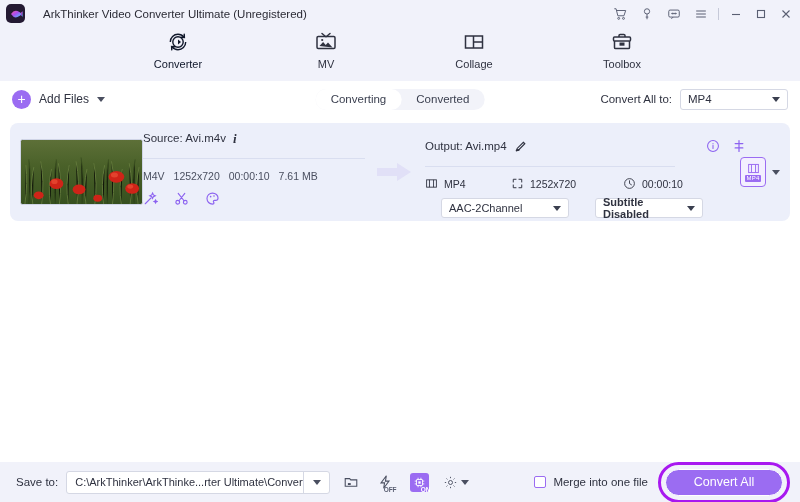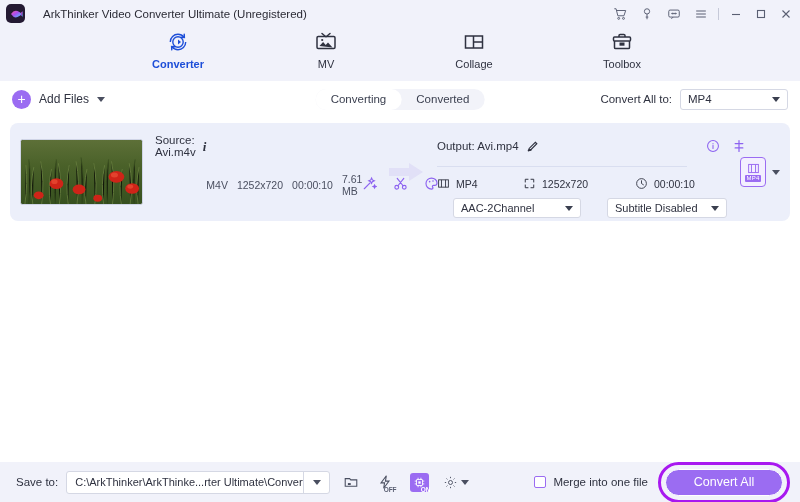--- a/index.html
+++ b/index.html
@@ -61,21 +61,21 @@
   }
   .nav-tab {
     width: 86px;
     display: flex; flex-direction: column; align-items: center;
     gap: 3px;
     color: #2f3240;
     cursor: pointer;
   }
   .nav-tab .nav-ico { height: 26px; display:flex; align-items:center; justify-content:center; }
   .nav-tab .nav-label { font-size: 11px; }
-  .nav-tab.active { color: #1d4ed8; font-weight: bold; }
+  .nav-tab.active { color: #0f172a; }
 
   
   .toolbar {
     height: 36px;
     background: #ffffff;
     display: flex; align-items: center;
     padding: 0 12px;
     flex: none;
     position: relative;
   }
@@ -155,24 +155,23 @@
     overflow: hidden;
     flex: none;
     background: #3d4a22;
     position: relative;
     border: 1px solid #cfd4e6;
   }
   .thumb svg { display:block; width:100%; height:100%; }
 
   .source-col {
     width: 222px;
-    margin-left: 12px;
     align-self: stretch;
-    padding-top: 14px;
-    display: flex; 
+    padding-top: 6px;
+    display: flex; flex-direction: column;
   }
   .src-top {
     display: flex; align-items: center; gap: 7px;
     height: 18px;
   }
   .src-name { font-size: 11.5px; color: #2f3240; }
   .info-i {
     font-family: "Liberation Serif", serif;
     font-style: italic; font-weight: bold;
     font-size: 13px; color: #2f3240;
@@ -237,21 +236,21 @@
     border: 1px solid #d5d8e4;
     border-radius: 3px;
     background: #fff;
     display: flex; align-items: center;
     padding: 0 7px;
     font-size: 11px; color: #2f3240;
     cursor: pointer;
     margin-left: 16px;
   }
   .osel.audio { width: 128px; }
-  .osel.subtitle { width: 120px; }
+  .osel.subtitle { width: 108px; font-weight: bold; }
   .osel .caret-down { margin-left: auto; border-top-color: #3a3f4f; }
 
   .fmt-badge-wrap {
     position: absolute;
     right: 10px; top: 50%; transform: translateY(-50%);
     display: flex; align-items: center; gap: 6px;
   }
   .fmt-badge {
     width: 26px; height: 30px;
     border: 1.5px solid #9b6cf2;

